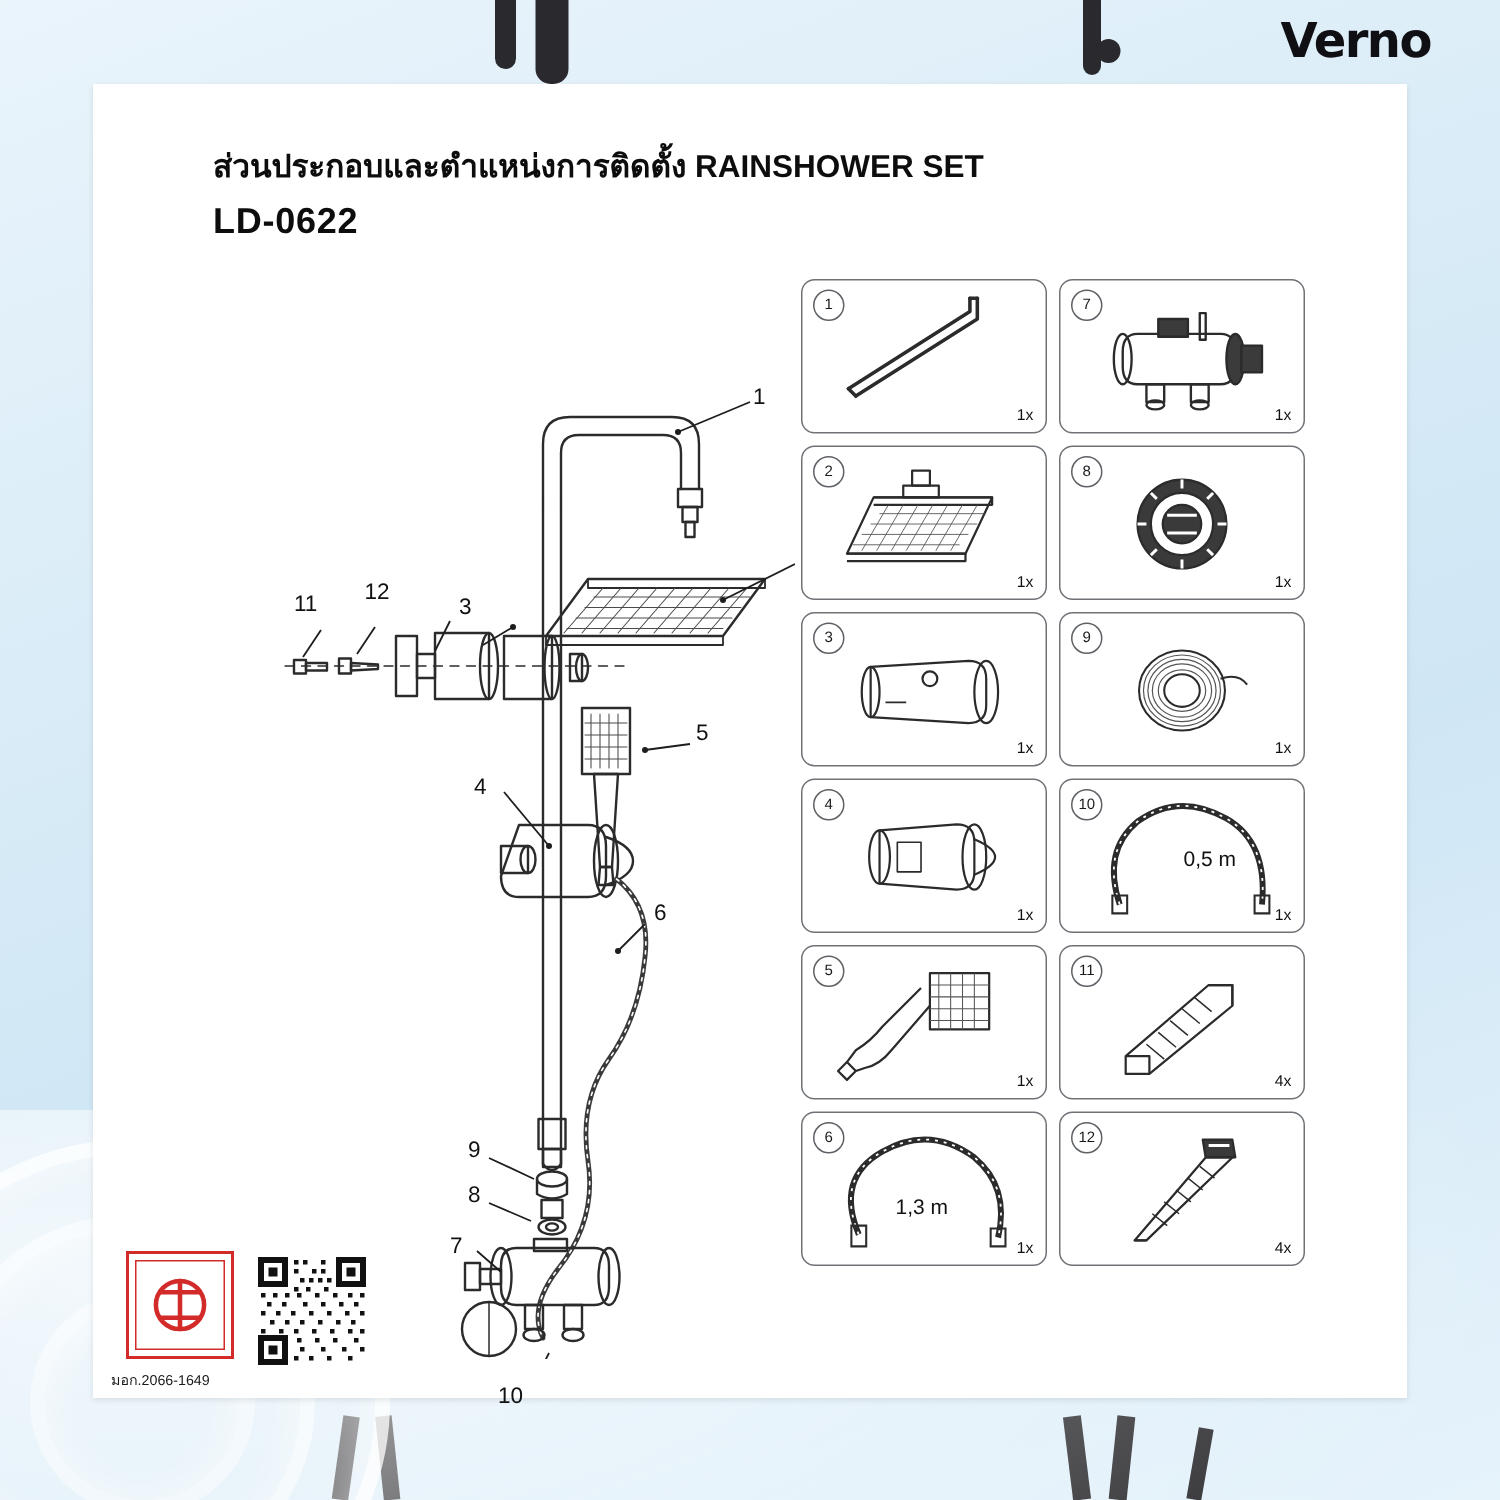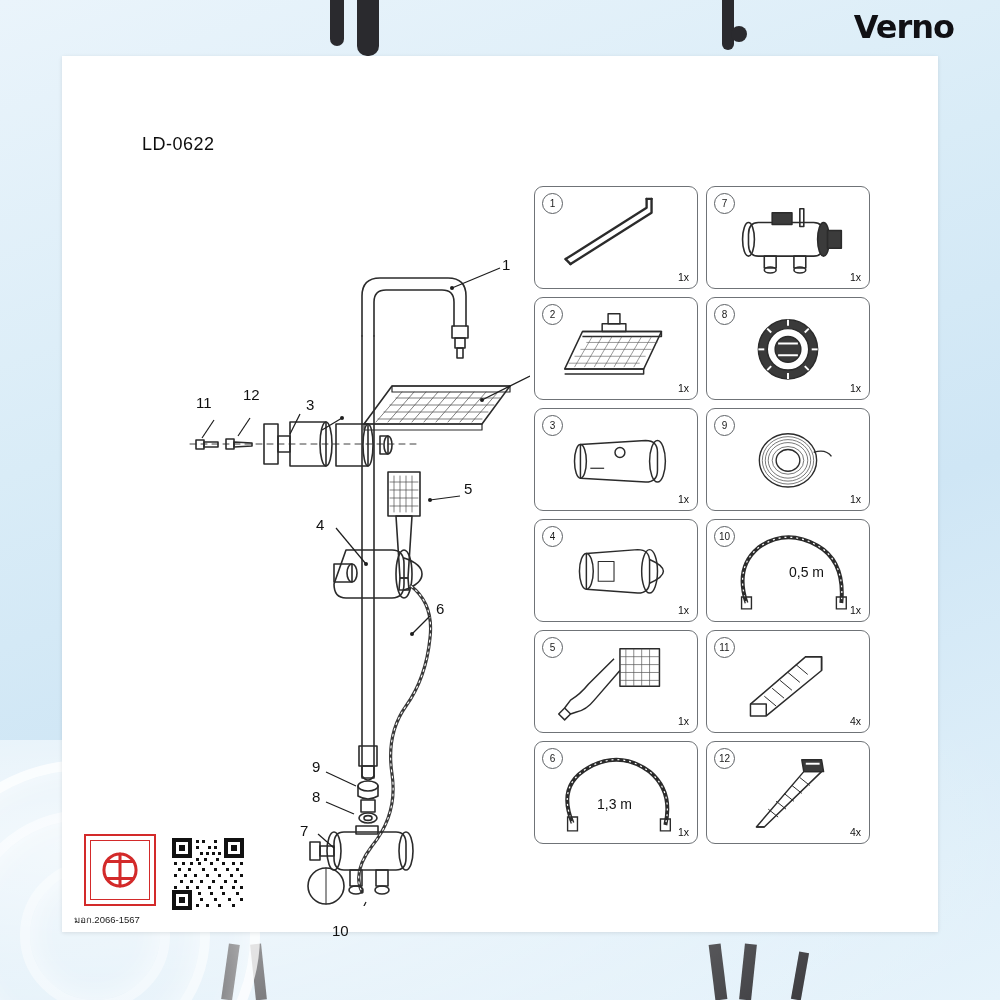--- a/index.html
+++ b/index.html
@@ -77,22 +77,22 @@
     top: 38px;
     font-size: 21px;
     font-weight: bold;
     color: #0d0d0d;
     white-space: nowrap;
   }
   .subtitle {
     position: absolute;
     left: 80px;
     top: 78px;
-    font-size: 18px;
-    font-weight: normal;
+    font-size: 24px;
+    font-weight: bold;
     color: #0d0d0d;
     letter-spacing: 0.5px;
     text-align: right;
   }
 
   
   .parts-grid {
     position: absolute;
     left: 472px;
     top: 130px;
@@ -204,20 +204,21 @@
 
   <div class="bg-sweep"></div>
   <div class="bg-ring ring-a"></div>
   <div class="bg-ring ring-b"></div>
   <div class="bg-ring ring-c"></div>
 
   <div class="brand">Verno</div>
 
   <div class="sheet">
 
+    <div class="title">ส่วนประกอบและตำแหน่งการติดตั้ง  RAINSHOWER  SET</div>
     <div class="subtitle">LD-0622</div>
 
     <div class="diagram">
       <svg width="400" height="720" viewBox="0 0 400 720">
         <g fill="none" stroke="#2b2b2b" stroke-width="1.6" stroke-linecap="round" stroke-linejoin="round">
 
           <path d="M232,150 L232,110 Q232,92 250,92 L318,92 Q336,92 336,110 L336,140"></path>
           <path d="M244,150 L244,116 Q244,104 256,104 L312,104 Q324,104 324,116 L324,140"></path>
 
           <path d="M322,140 L338,140 L338,152 L322,152 Z"></path>
@@ -582,21 +583,21 @@
       <div class="tis-inner"></div>
       <svg viewBox="0 0 72 72" style="position:absolute;inset:0;">
         <g fill="none" stroke="#d32a2a" stroke-width="3.2" stroke-linecap="round">
           <circle cx="36" cy="36" r="17"></circle>
           <path d="M22,27 L50,27"></path>
           <path d="M22,45 L50,45"></path>
           <path d="M36,19 L36,53"></path>
         </g>
       </svg>
     </div>
-    <div class="tis-code">มอก.2066-1567</div>
+    <div class="tis-code">มอก.2066-1649</div>
 
     <div class="qr">
       <svg viewBox="0 0 76 76" width="76" height="76">
         <rect x="0" y="0" width="76" height="76" fill="#ffffff"></rect>
         <g fill="#111">
           <rect x="2" y="2" width="20" height="20"></rect>
             <rect x="6" y="6" width="12" height="12" fill="#fff"></rect>
             <rect x="9" y="9" width="6" height="6"></rect>
           <rect x="54" y="2" width="20" height="20"></rect>
             <rect x="58" y="6" width="12" height="12" fill="#fff"></rect>

